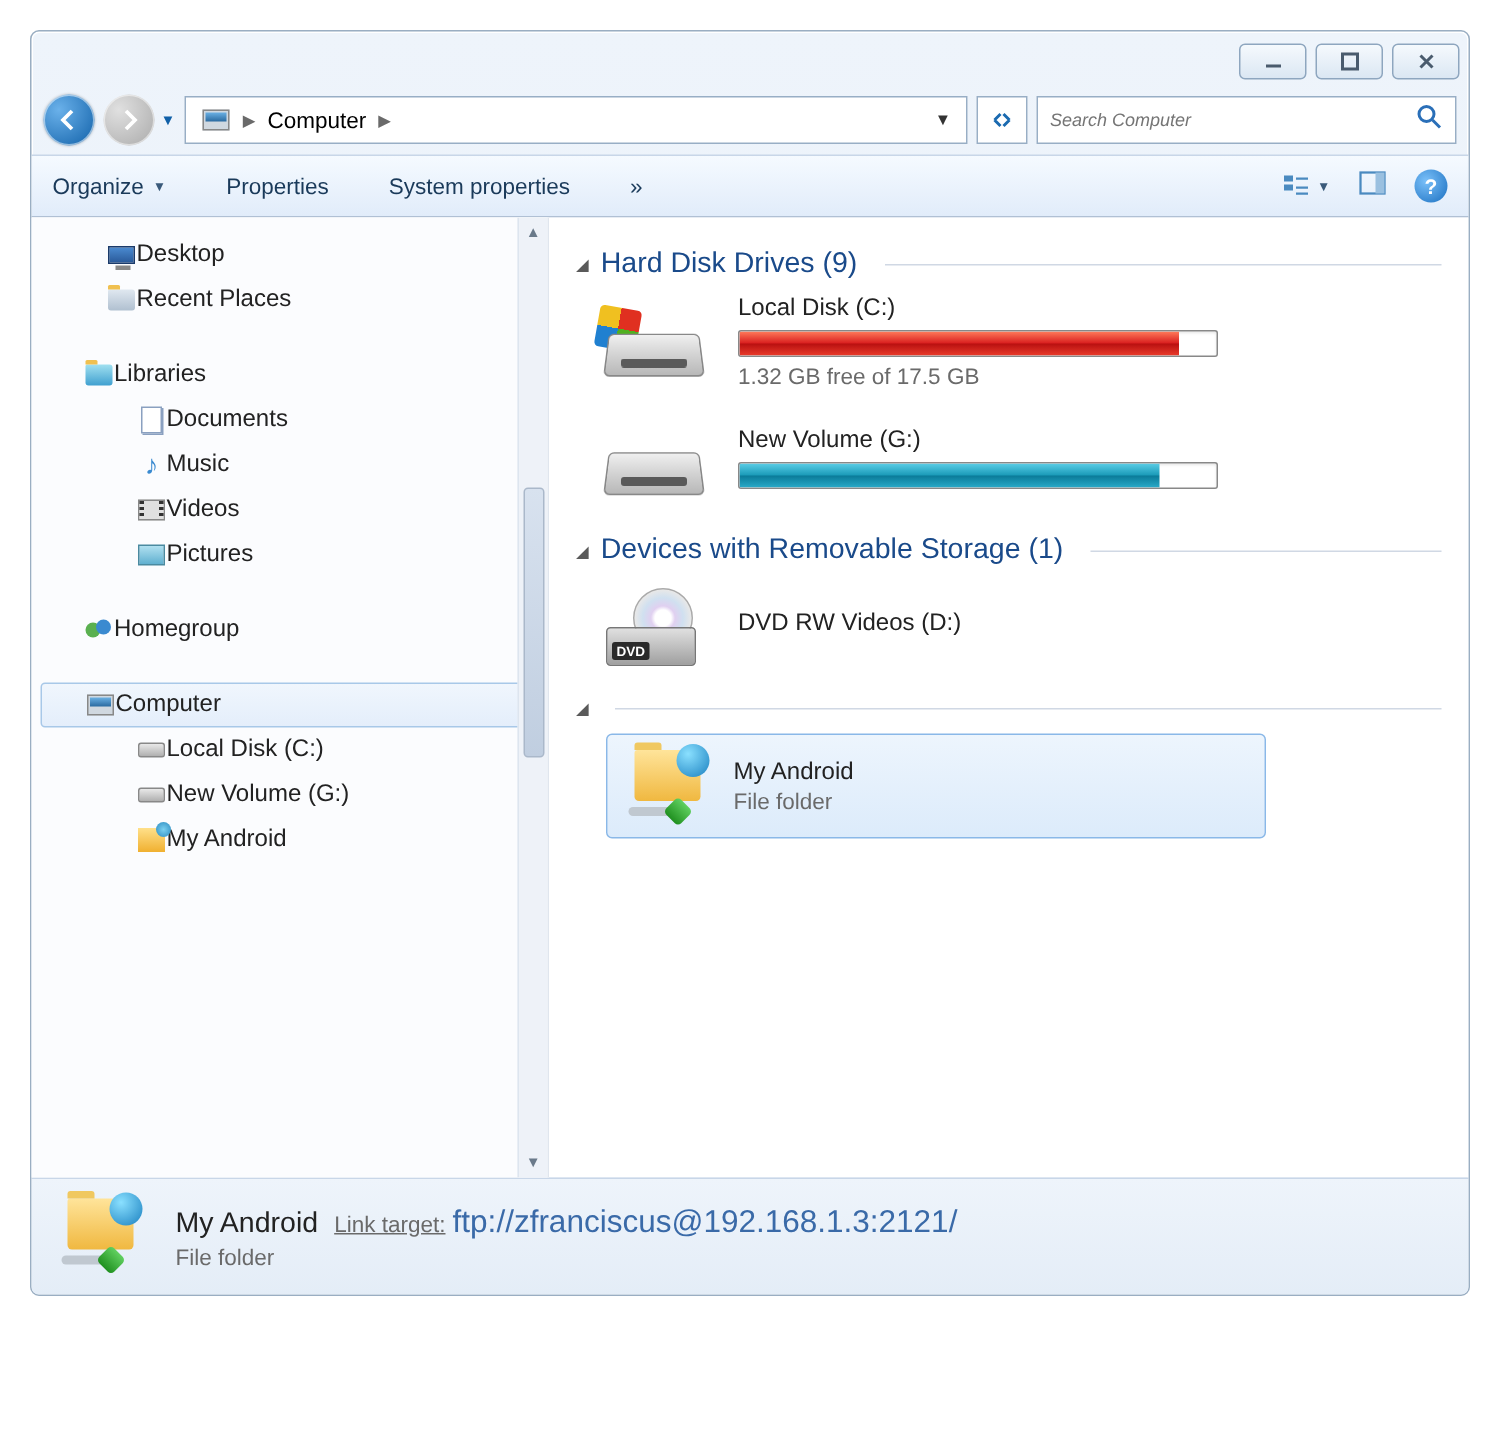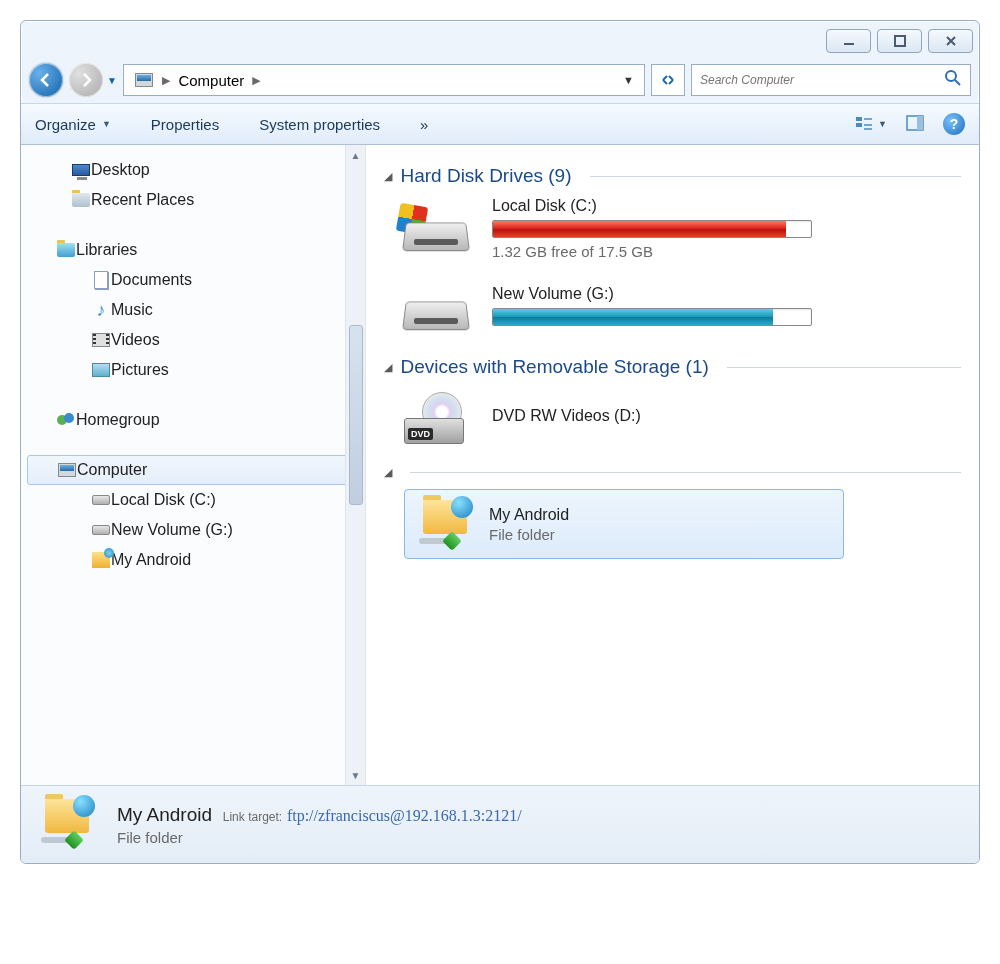--- a/index.html
+++ b/index.html
@@ -162,22 +162,22 @@
 .details {
   height: 78px;
   background: linear-gradient(#eef4fb, #e4edf7);
   border-top: 1px solid #c8d6e8;
   display:flex; align-items:center;
   padding: 8px 20px;
   gap: 18px;
 }
 .details-icon { width: 58px; height: 52px; position:relative; }
 .details-text .row1 { font-size: 17px; color: #222; }
-.details-text .row1 .k { color: #6a6a6a; font-size: 12px; margin-left: 6px; }
-.details-text .row1 .v { color: #3a6aa8; font-size: 16px; font-family: Liberation Serif, serif; }
+.details-text .row1 .k { color: #6a6a6a; font-size: 15px; margin-left: 6px; text-decoration: underline; }
+.details-text .row1 .v { color: #3a6aa8; font-size: 21px; }
 .details-text .row2 { font-size: 15px; color: #6a6a6a; margin-top: 3px; }
 
 
 .ic-monitor { background: linear-gradient(#4a8ad0,#2a5a9a); width:18px; height:12px; border:1px solid #1a3a6a; position:relative; }
 .ic-monitor::after { content:''; position:absolute; bottom:-5px; left:4px; width:10px; height:3px; background:#888; }
 .ic-folder { width:18px; height:14px; background:linear-gradient(#ffe08a,#f0b030); border-radius:1px 2px 2px 2px; position:relative; }
 .ic-folder::before { content:''; position:absolute; top:-3px; left:0; width:8px; height:3px; background:#f0c050; border-radius:1px 1px 0 0;}
 .ic-doc { width:14px; height:18px; background:#fff; border:1px solid #8aa0c0; box-shadow:1px 1px 0 #8aa0c0; }
 .ic-music { color:#3a8ad0; font-size:18px; }
 .ic-pic { width:18px; height:14px; background:linear-gradient(#b0e0f0,#60b0d0); border:1px solid #4a8aa0; }

